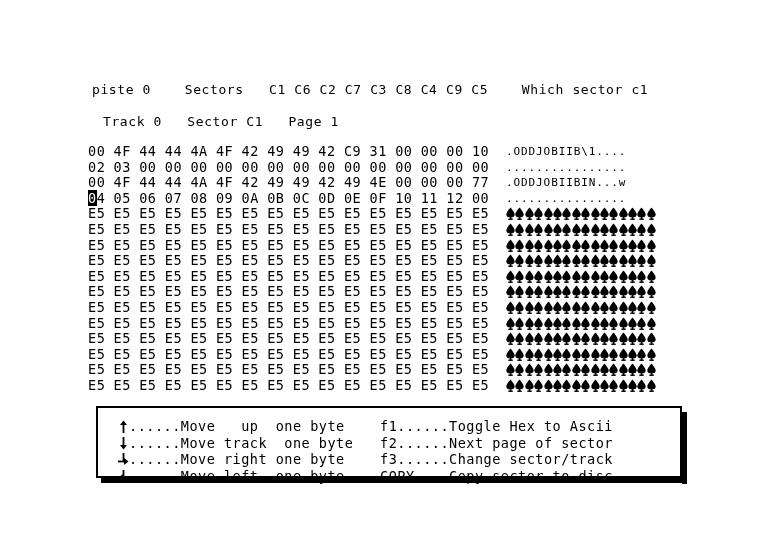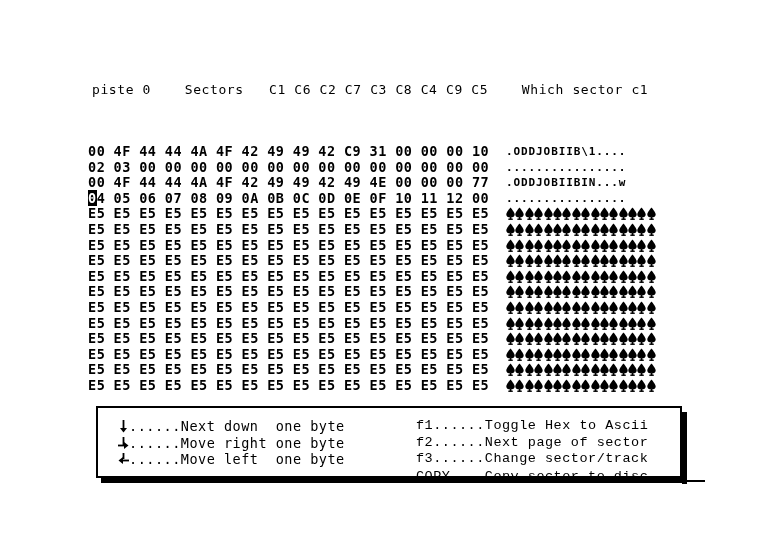--- a/index.html
+++ b/index.html
@@ -40,21 +40,20 @@
   #dump {
     position: absolute;
     left: 88px;
     top: 144px;
     width: 600px;
   }
   .dump-row {
     position: relative;
     height: 15.6px;
     white-space: pre;
-    font-weight: bold;
   }
   .hexcells {
     position: absolute;
     left: 0;
     top: 0;
     white-space: pre;
     font-size: 13.5px;
     line-height: 15.6px;
     letter-spacing: 0.5px;
   }
@@ -122,21 +121,21 @@
     background: #000000;
   }
   .help-col {
     position: absolute;
     white-space: pre;
     font-size: 13.5px;
     line-height: 16.5px;
     letter-spacing: 0.5px;
   }
   #help-left  { left: 118px; top: 418px; }
-  #help-right { left: 416px; top: 418px; font-family: Liberation Mono, monospace; }
+  #help-right { left: 380px; top: 418px; }
 
   .help-line { white-space: pre; height: 16.5px; }
 
   .arrowglyph {
     display: inline-block;
     width: 11px;
     height: 13px;
     vertical-align: -2px;
   }
   .arrowglyph svg { display: block; }
@@ -150,20 +149,21 @@
     margin-left: 1px;
   }
 </style>
 </head>
 <body>
 
 <div id="screen">
 
   <div class="hdr-line" id="hdr-row1"><span class="hdr-seg">piste</span><span class="hdr-seg"> </span><span class="hdr-seg">0</span><span class="hdr-seg">    </span><span class="hdr-seg">Sectors</span><span class="hdr-seg">   </span><span class="hdr-seg">C1 C6 C2 C7 C3 C8 C4 C9 C5</span><span class="hdr-seg">    </span><span class="hdr-seg">Which sector</span><span class="hdr-seg"> </span><span class="hdr-seg">c1</span></div>
 
+  <div class="hdr-line" id="hdr-row2"><span class="hdr-seg">Track</span><span class="hdr-seg"> </span><span class="hdr-seg">0</span><span class="hdr-seg">   </span><span class="hdr-seg">Sector</span><span class="hdr-seg"> </span><span class="hdr-seg">C1</span><span class="hdr-seg">   </span><span class="hdr-seg">Page</span><span class="hdr-seg"> </span><span class="hdr-seg">1</span></div>
 
   <div id="dump">
       <div class="dump-row"><span class="hexcells"><span class="hexbyte">00</span><span class="hexbyte">4F</span><span class="hexbyte">44</span><span class="hexbyte">44</span><span class="hexbyte">4A</span><span class="hexbyte">4F</span><span class="hexbyte">42</span><span class="hexbyte">49</span><span class="hexbyte">49</span><span class="hexbyte">42</span><span class="hexbyte">C9</span><span class="hexbyte">31</span><span class="hexbyte">00</span><span class="hexbyte">00</span><span class="hexbyte">00</span><span class="hexbyte">10</span></span><span class="asciicells">.ODDJOBIIB\1....</span></div>
       <div class="dump-row"><span class="hexcells"><span class="hexbyte">02</span><span class="hexbyte">03</span><span class="hexbyte">00</span><span class="hexbyte">00</span><span class="hexbyte">00</span><span class="hexbyte">00</span><span class="hexbyte">00</span><span class="hexbyte">00</span><span class="hexbyte">00</span><span class="hexbyte">00</span><span class="hexbyte">00</span><span class="hexbyte">00</span><span class="hexbyte">00</span><span class="hexbyte">00</span><span class="hexbyte">00</span><span class="hexbyte">00</span></span><span class="asciicells">................</span></div>
       <div class="dump-row"><span class="hexcells"><span class="hexbyte">00</span><span class="hexbyte">4F</span><span class="hexbyte">44</span><span class="hexbyte">44</span><span class="hexbyte">4A</span><span class="hexbyte">4F</span><span class="hexbyte">42</span><span class="hexbyte">49</span><span class="hexbyte">49</span><span class="hexbyte">42</span><span class="hexbyte">49</span><span class="hexbyte">4E</span><span class="hexbyte">00</span><span class="hexbyte">00</span><span class="hexbyte">00</span><span class="hexbyte">77</span></span><span class="asciicells">.ODDJOBIIBIN...w</span></div>
       <div class="dump-row"><span class="hexcells"><span class="hexbyte"><span class="cursor-char">0</span><span>4</span></span><span class="hexbyte">05</span><span class="hexbyte">06</span><span class="hexbyte">07</span><span class="hexbyte">08</span><span class="hexbyte">09</span><span class="hexbyte">0A</span><span class="hexbyte">0B</span><span class="hexbyte">0C</span><span class="hexbyte">0D</span><span class="hexbyte">0E</span><span class="hexbyte">0F</span><span class="hexbyte">10</span><span class="hexbyte">11</span><span class="hexbyte">12</span><span class="hexbyte">00</span></span><span class="asciicells">................</span></div>
       <div class="dump-row"><span class="hexcells"><span class="hexbyte">E5</span><span class="hexbyte">E5</span><span class="hexbyte">E5</span><span class="hexbyte">E5</span><span class="hexbyte">E5</span><span class="hexbyte">E5</span><span class="hexbyte">E5</span><span class="hexbyte">E5</span><span class="hexbyte">E5</span><span class="hexbyte">E5</span><span class="hexbyte">E5</span><span class="hexbyte">E5</span><span class="hexbyte">E5</span><span class="hexbyte">E5</span><span class="hexbyte">E5</span><span class="hexbyte">E5</span></span><span class="glyph-row"><span class="spade"><svg width="9" height="13" viewBox="0 0 9 13">
               <path d="M4.5 0.5 C4.5 0.5 0.3 5.2 0.3 7.6 C0.3 9.2 1.6 10.2 2.9 10.2 C3.5 10.2 4.0 10.0 4.5 9.5 C5.0 10.0 5.5 10.2 6.1 10.2 C7.4 10.2 8.7 9.2 8.7 7.6 C8.7 5.2 4.5 0.5 4.5 0.5 Z" fill="#000"></path>
               <rect x="3.6" y="9.2" width="1.9" height="3.4" fill="#000"></rect>
               <rect x="2.3" y="11.6" width="4.5" height="1.3" fill="#000"></rect>
@@ -942,23 +942,26 @@
               <path d="M4.5 0.5 C4.5 0.5 0.3 5.2 0.3 7.6 C0.3 9.2 1.6 10.2 2.9 10.2 C3.5 10.2 4.0 10.0 4.5 9.5 C5.0 10.0 5.5 10.2 6.1 10.2 C7.4 10.2 8.7 9.2 8.7 7.6 C8.7 5.2 4.5 0.5 4.5 0.5 Z" fill="#000"></path>
               <rect x="3.6" y="9.2" width="1.9" height="3.4" fill="#000"></rect>
               <rect x="2.3" y="11.6" width="4.5" height="1.3" fill="#000"></rect>
             </svg></span></span></div>
     </div>
 
   <div id="helpshadow-right"></div>
   <div id="helpshadow-bottom"></div>
   <div id="helpbox"></div>
   <div class="help-col" id="help-left"><div class="help-line"><span class="arrowglyph"><svg width="11" height="13" viewBox="0 0 11 13">
+            <polygon points="5.5,0.5 9,5 2,5" fill="#000"></polygon>
+            <rect x="4.6" y="4" width="1.8" height="9" fill="#000"></rect>
+          </svg></span><span>......</span><span>Move   up  one byte</span></div><div class="help-line"><span class="arrowglyph"><svg width="11" height="13" viewBox="0 0 11 13">
             <polygon points="5.5,12.5 9,8 2,8" fill="#000"></polygon>
             <rect x="4.6" y="0" width="1.8" height="9" fill="#000"></rect>
-          </svg></span><span>......</span><span>Next down  one byte</span></div><div class="help-line"><span class="arrowglyph"><svg width="11" height="13" viewBox="0 0 11 13">
+          </svg></span><span>......</span><span>Move track  one byte</span></div><div class="help-line"><span class="arrowglyph"><svg width="11" height="13" viewBox="0 0 11 13">
             <polygon points="10.5,8.5 6,5 6,12" fill="#000"></polygon>
             <rect x="0" y="7.6" width="7" height="1.8" fill="#000"></rect>
             <rect x="4.6" y="0" width="1.8" height="8" fill="#000"></rect>
           </svg></span><span>......</span><span>Move right one byte</span></div><div class="help-line"><span class="arrowglyph"><svg width="11" height="13" viewBox="0 0 11 13">
             <polygon points="0.5,7.5 5,4 5,11" fill="#000"></polygon>
             <rect x="4" y="6.6" width="7" height="1.8" fill="#000"></rect>
             <rect x="4.6" y="0" width="1.8" height="6" fill="#000"></rect>
           </svg></span><span>......</span><span>Move left  one byte</span></div></div>
   <div class="help-col" id="help-right"><div class="help-line"><span>f1</span><span>......</span><span>Toggle Hex to Ascii</span></div><div class="help-line"><span>f2</span><span>......</span><span>Next page of sector</span></div><div class="help-line"><span>f3</span><span>......</span><span>Change sector/track</span></div><div class="help-line"><span>COPY</span><span>....</span><span>Copy sector to disc</span><span class="trailing-rule"></span></div></div>
 

